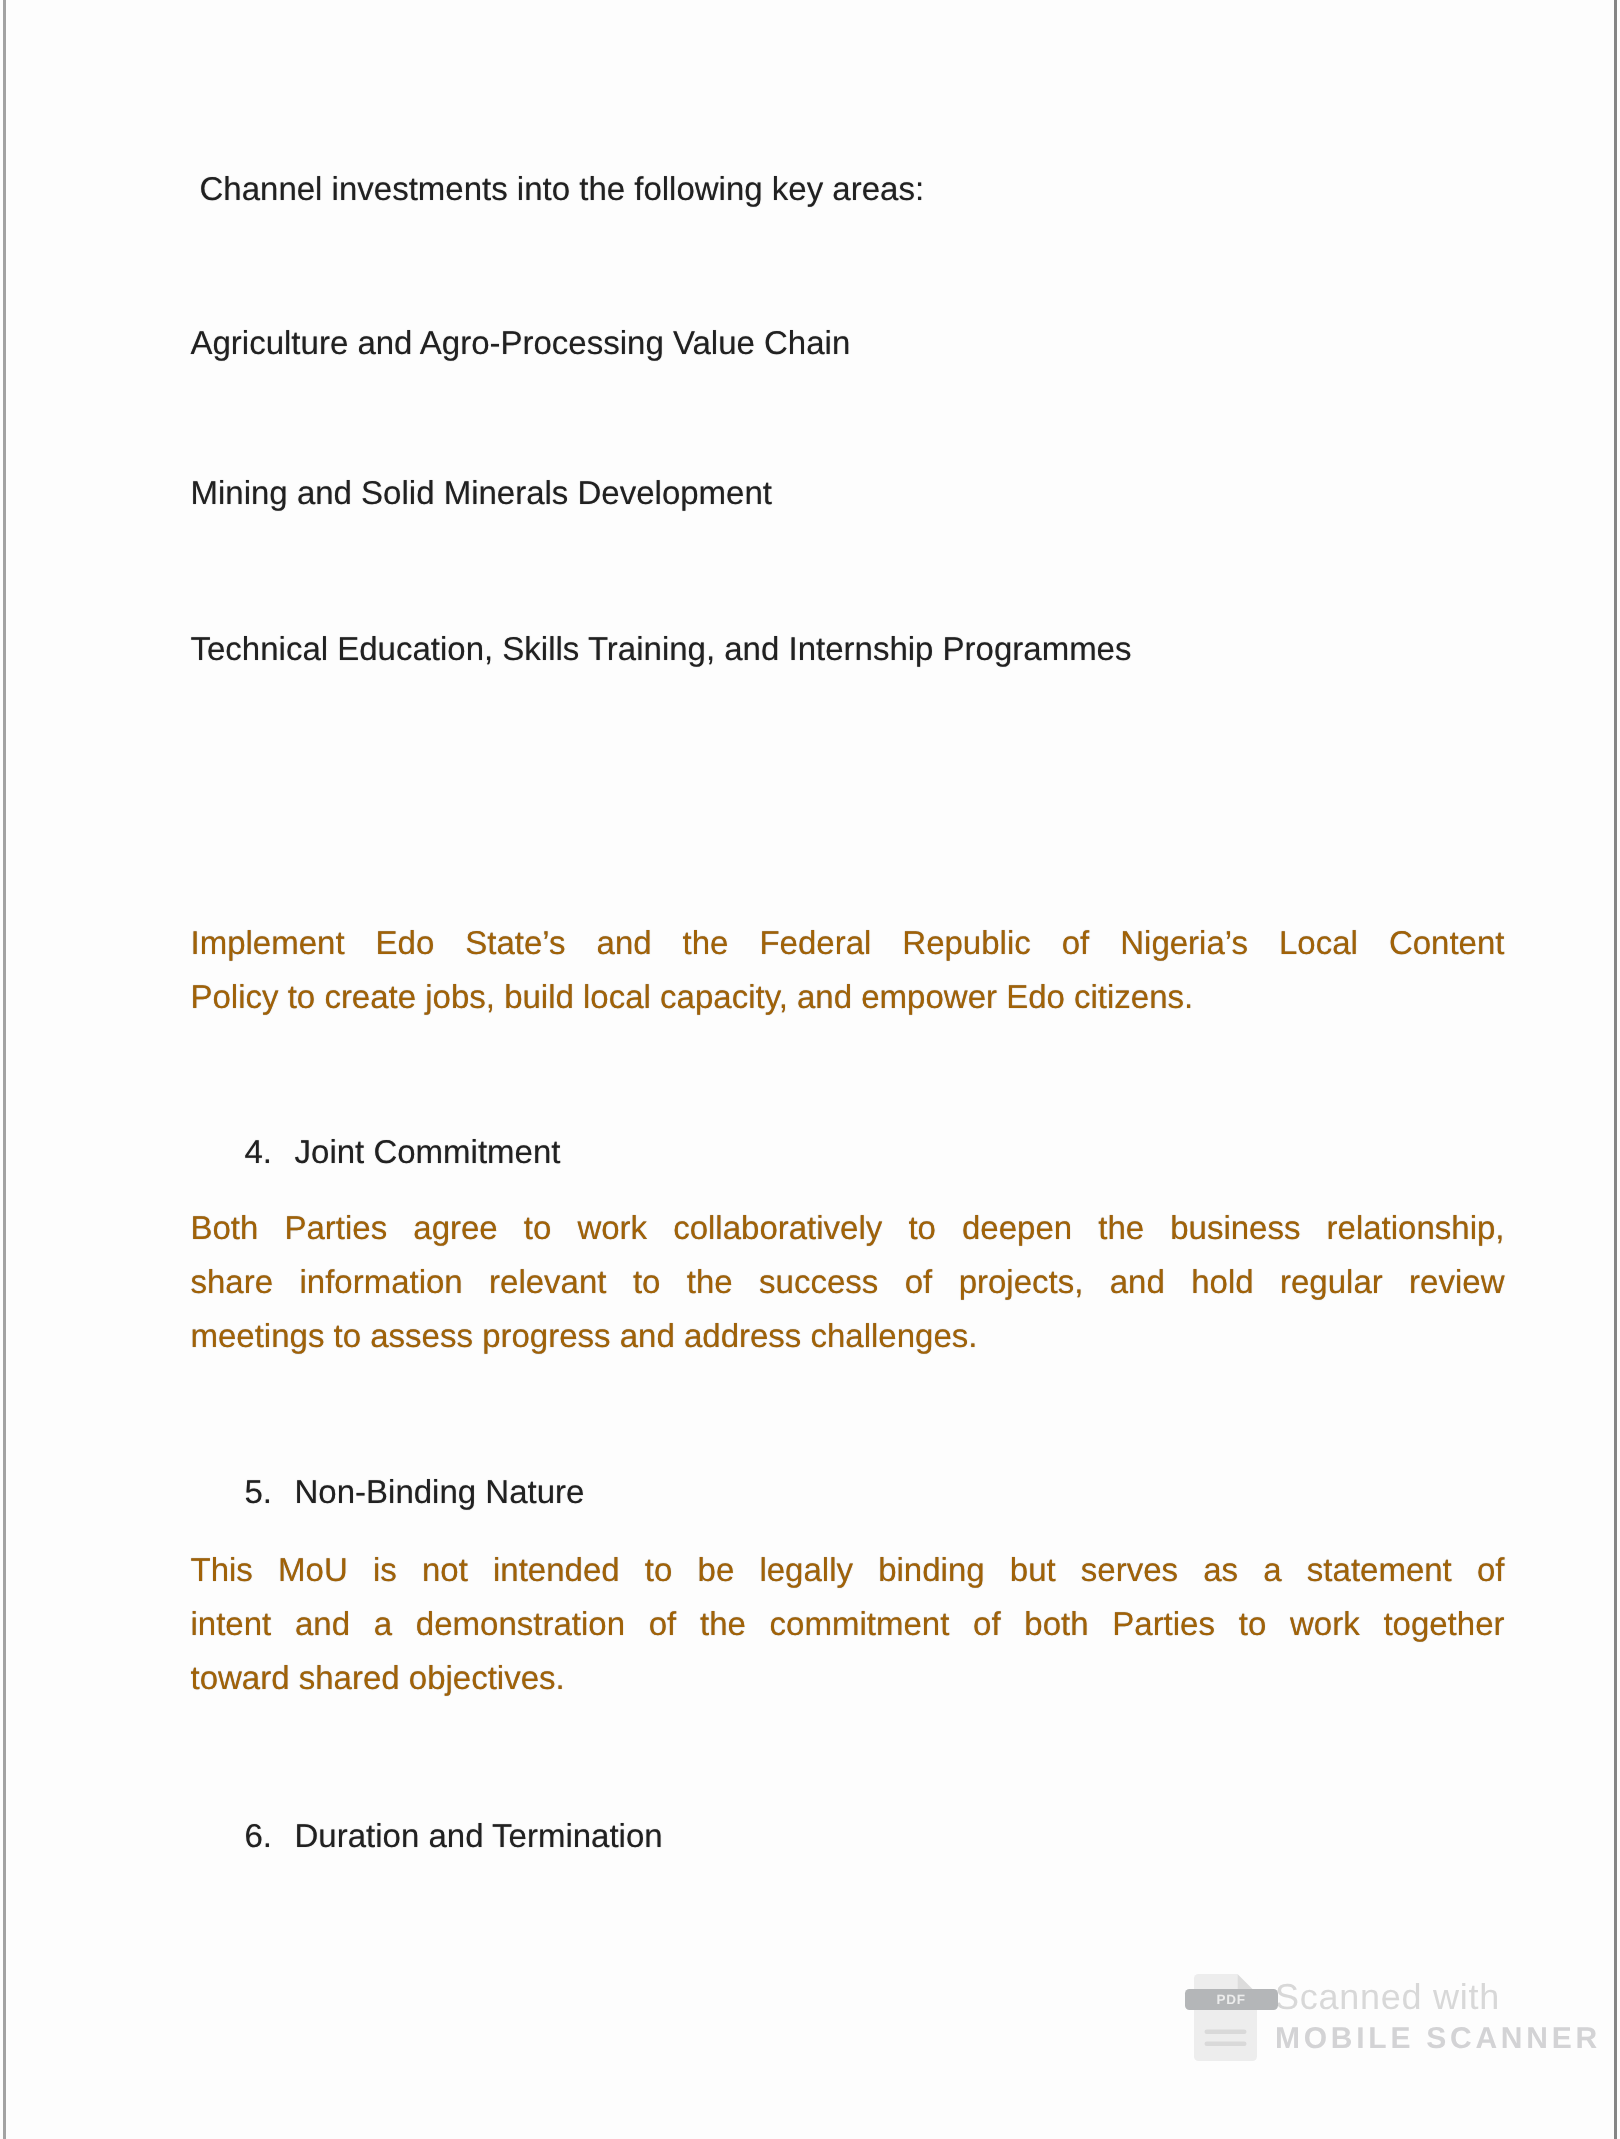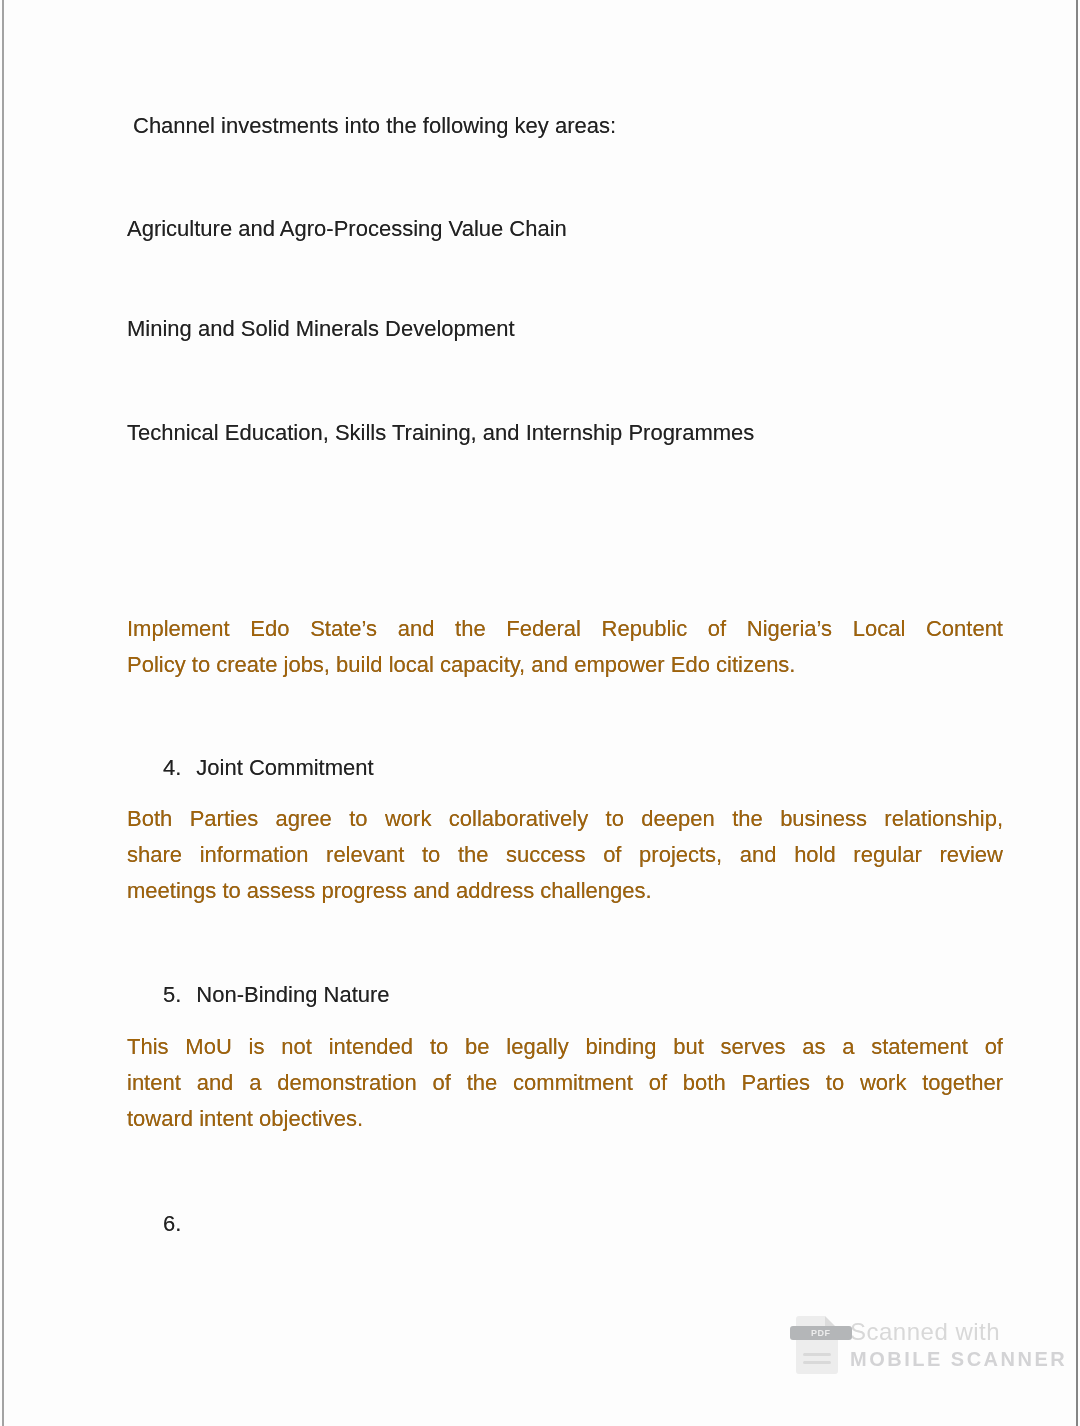--- a/index.html
+++ b/index.html
@@ -165,25 +165,26 @@
   </div>
 
   <div class="heading" style="top:977px">
     <span>5.</span>
     <span>Non-Binding Nature</span>
   </div>
 
   <div class="para" style="top:1029px">
     <div class="jline">This MoU is not intended to be legally binding but serves as a statement of</div>
     <div class="jline">intent and a demonstration of the commitment of both Parties to work together</div>
-    <div class="jline last">toward intent objectives.</div>
+    <div class="jline last">toward shared objectives.</div>
   </div>
 
   <div class="heading" style="top:1206px">
     <span>6.</span>
+    <span>Duration and Termination</span>
   </div>
 
   <div class="watermark">
     <div class="wm-icon">
       <div class="fold"></div>
       <div class="badge">PDF</div>
       <div class="ln l1"></div>
       <div class="ln l2"></div>
     </div>
     <div class="wm-text">

